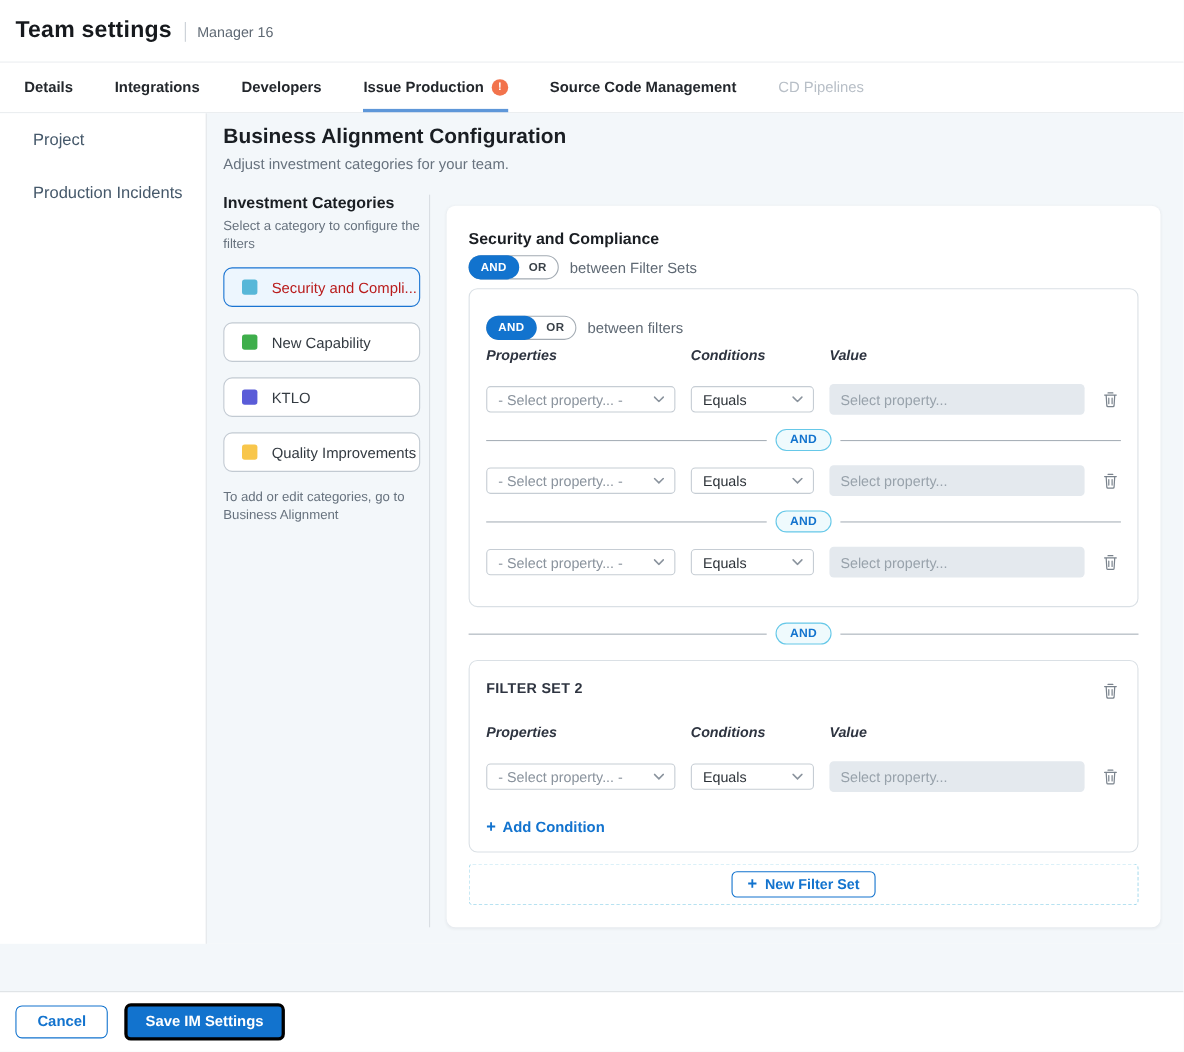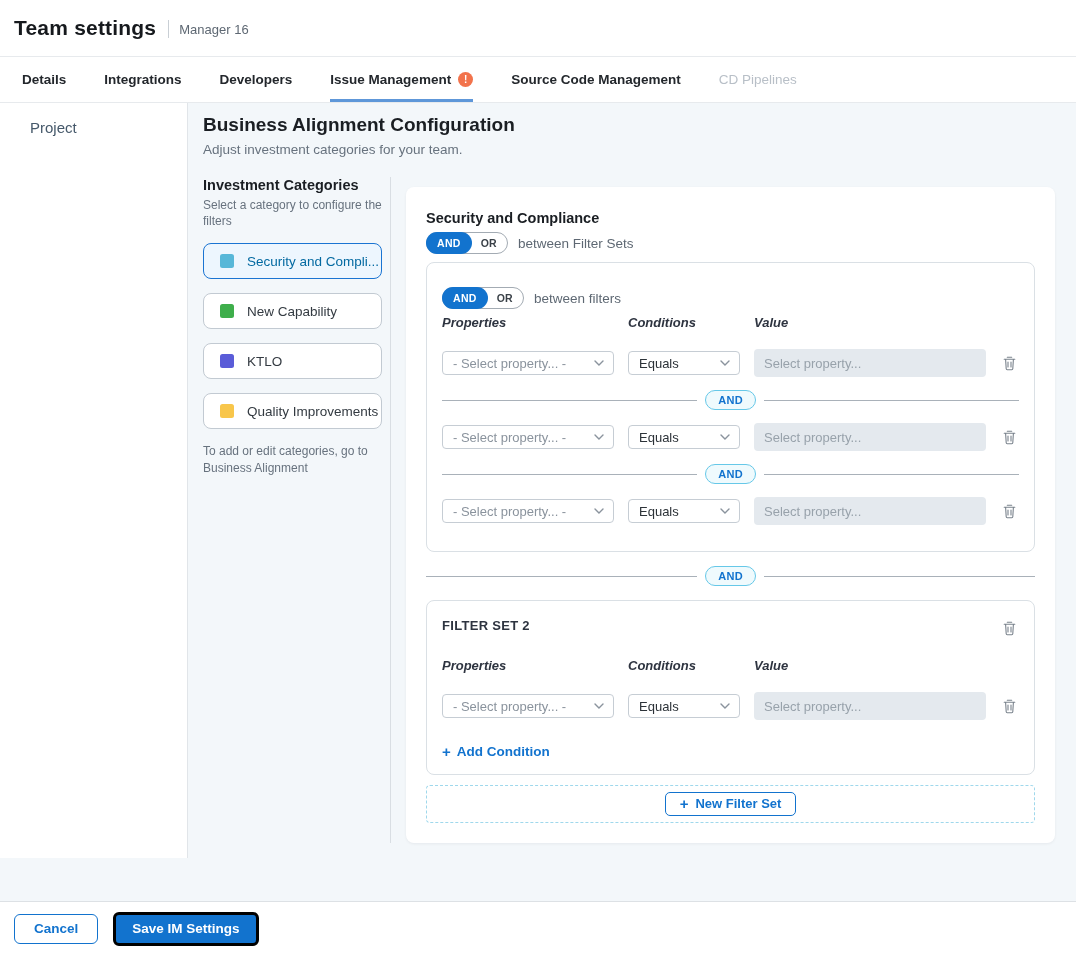--- a/index.html
+++ b/index.html
@@ -58,21 +58,21 @@
   .columns { display: flex; align-items: stretch; min-height: 660px; }
   .cat-col { width: 179px; flex: none; }
   .cat-title { font-size: 14.5px; font-weight: 700; color: #1a1e23; margin-bottom: 4px; }
   .cat-hint { font-size: 12px; color: #67727e; line-height: 1.35; margin-bottom: 14px; }
   .cat-btn {
     width: 100%; height: 36px; border-radius: 8px; border: 1px solid #c2cad2;
     background: #fff; display: flex; align-items: center; gap: 13px;
     padding-left: 16px; margin-bottom: 14px; cursor: pointer;
     font-size: 13.5px; color: #333a41; font-family: inherit;
   }
-  .cat-btn.selected { border-color: #1a74d2; background: #edf6fe; color: #0369a1; }
+  .cat-btn.selected { border-color: #1a74d2; background: #edf6fe; color: #b91c1c; }
   .swatch { width: 14px; height: 14px; border-radius: 2.5px; flex: none; }
   .cat-footnote { font-size: 12px; color: #67727e; line-height: 1.4; margin-top: 1px; }
 
   .v-divider { width: 1px; background: #d9dee3; margin: 0 15px 0 8px; flex: none; }
 
   
   .panel-wrap { flex: 1; }
   .panel {
     background: #fff; border-radius: 8px; margin-top: 10px;
     box-shadow: 0 1px 3px rgba(16,24,40,.06);
@@ -178,36 +178,39 @@
   <div class="tab">
     <span>Details</span>
   </div>
   <div class="tab">
     <span>Integrations</span>
   </div>
   <div class="tab">
     <span>Developers</span>
   </div>
   <div class="tab active">
-    <span>Issue Management</span>
+    <span>Issue Production</span>
     <span class="tab-badge">!</span>
   </div>
   <div class="tab">
     <span>Source Code Management</span>
   </div>
   <div class="tab disabled">
     <span>CD Pipelines</span>
   </div>
 </div>
 
 <div class="body">
 
   <div class="sidebar">
     <div class="side-item">
       <span>Project</span>
+    </div>
+    <div class="side-item">
+      <span>Production Incidents</span>
     </div>
   </div>
 
   <div class="content">
     <div class="content-title">Business Alignment Configuration</div>
     <div class="content-sub">Adjust investment categories for your team.</div>
 
     <div class="columns">
 
       <div class="cat-col">

